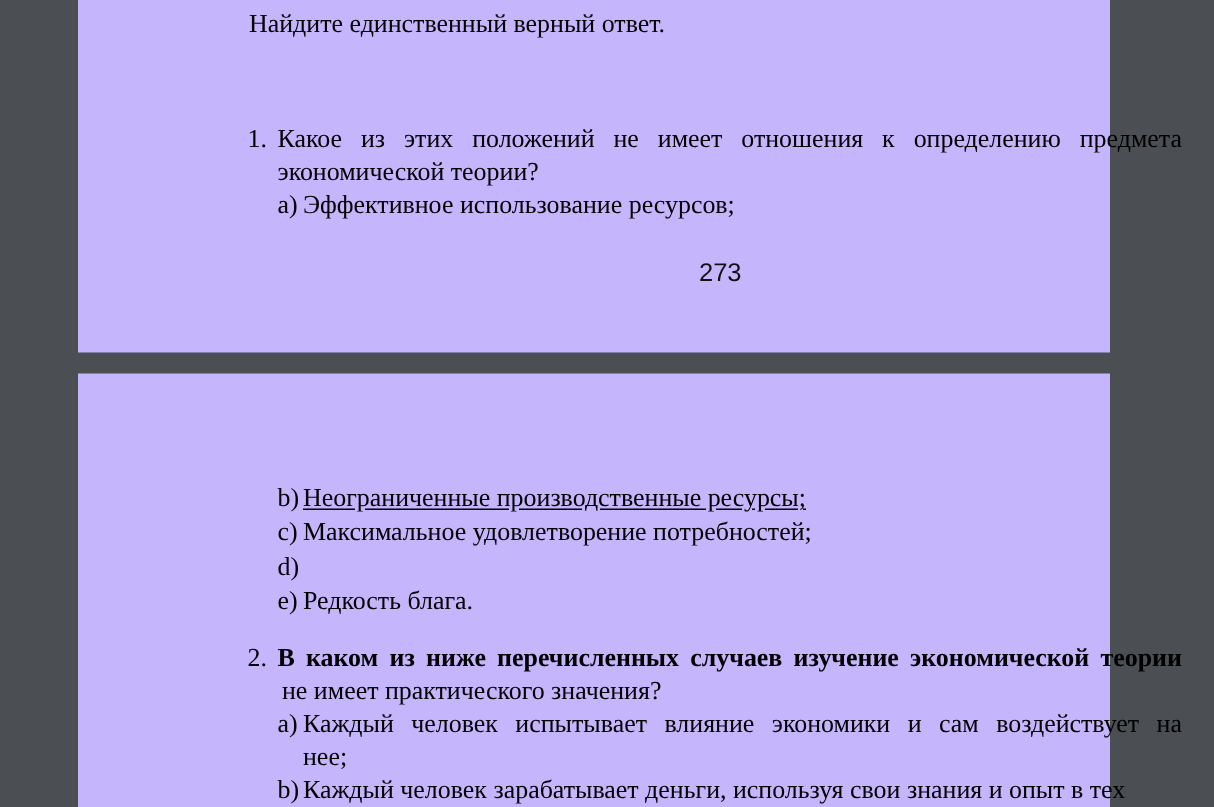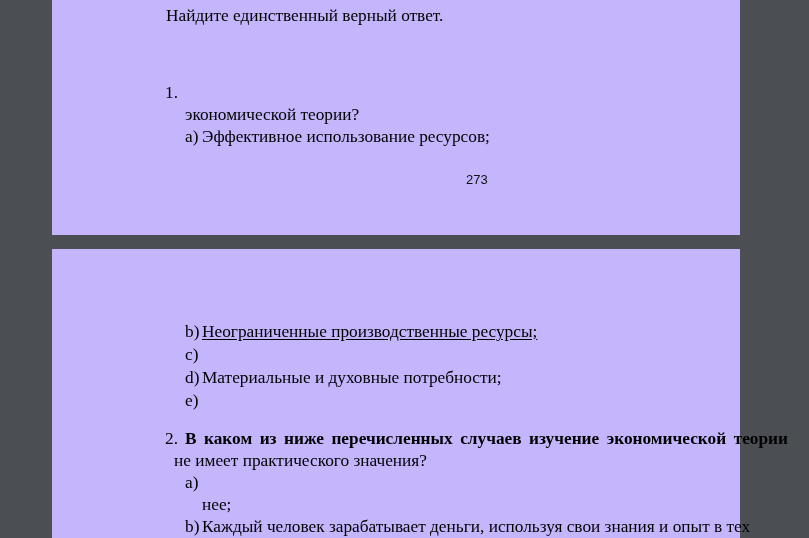--- a/index.html
+++ b/index.html
@@ -26,53 +26,56 @@
     }
     .just {
       text-align: justify;
       text-align-last: justify;
       white-space: normal;
     }
     .num { position: absolute; font-size: 17.3px; line-height: 22px; }
     .pagenum {
       position: absolute;
       font-family: "Liberation Sans", "DejaVu Sans", sans-serif;
-      font-size: 13px;
+      font-size: 17px;
       color: #111;
     }
     u.ans { text-decoration: underline; text-underline-offset: 2px; }
   </style>
 </head>
 <body>
 
 <div id="page1" class="page">
   <div class="line" style="left:114px; top:5px;">Найдите единственный верный ответ.</div>
 
   <div class="num" style="left:113px; top:82px;">1.</div>
+  <div class="line just" style="left:133px; top:82px; width:603px;">Какое из этих положений не имеет отношения к определению предмета</div>
   <div class="line" style="left:133px; top:104px;font-family:Liberation Serif, serif;">экономической теории?</div>
 
   <div class="num" style="left:133px; top:126px;">a)</div>
   <div class="line" style="left:150px; top:126px;">Эффективное использование ресурсов;</div>
 
   <div class="pagenum" style="left:414px; top:172px;">273</div>
 </div>
 
 <div id="page2" class="page">
   <div class="num" style="left:133px; top:72px;">b)</div>
   <div class="line" style="left:150px; top:72px;text-align:right;"><u class="ans">Неограниченные производственные ресурсы;</u></div>
 
   <div class="num" style="left:133px; top:95px;">c)</div>
+  <div class="line" style="left:150px; top:95px;">Максимальное удовлетворение потребностей;</div>
 
   <div class="num" style="left:133px; top:118px;">d)</div>
-  <div class="line" style="left:150px; top:118px;">Материальные и духовные потребности;</div>
 
   <div class="num" style="left:133px; top:141px;">e)</div>
+  <div class="line" style="left:150px; top:141px;">Редкость блага.</div>
 
   <div class="num" style="left:113px; top:179px;">2.</div>
   <div class="line just" style="left:133px; top:179px; width:603px;font-weight:bold;">В каком из ниже перечисленных случаев изучение экономической теории</div>
-  <div class="line" style="left:122px; top:201px;">не имеет практического значения?</div>
+  <div class="line" style="left:136px; top:201px;">не имеет практического значения?</div>
 
   <div class="num" style="left:133px; top:223px;">a)</div>
+  <div class="line just" style="left:150px; top:223px; width:586px;">Каждый человек испытывает влияние экономики и сам воздействует на</div>
   <div class="line" style="left:150px; top:245px;">нее;</div>
 
   <div class="num" style="left:133px; top:267px;">b)</div>
   <div class="line" style="left:150px; top:267px;">Каждый человек зарабатывает деньги, используя свои знания и опыт в тех</div>
 </div>
 
 </body></html>

